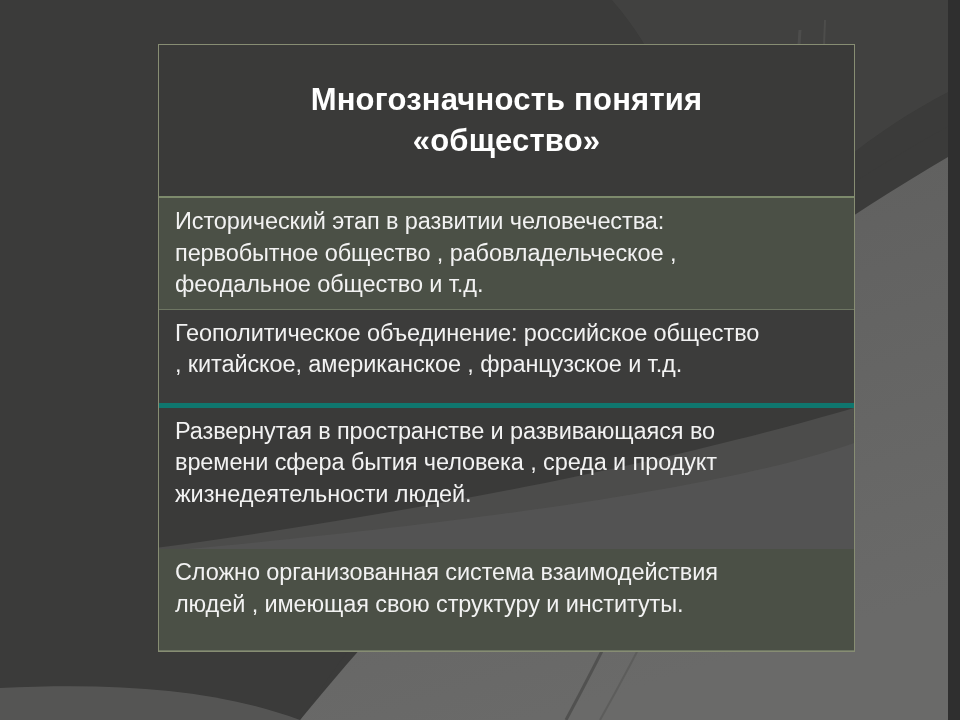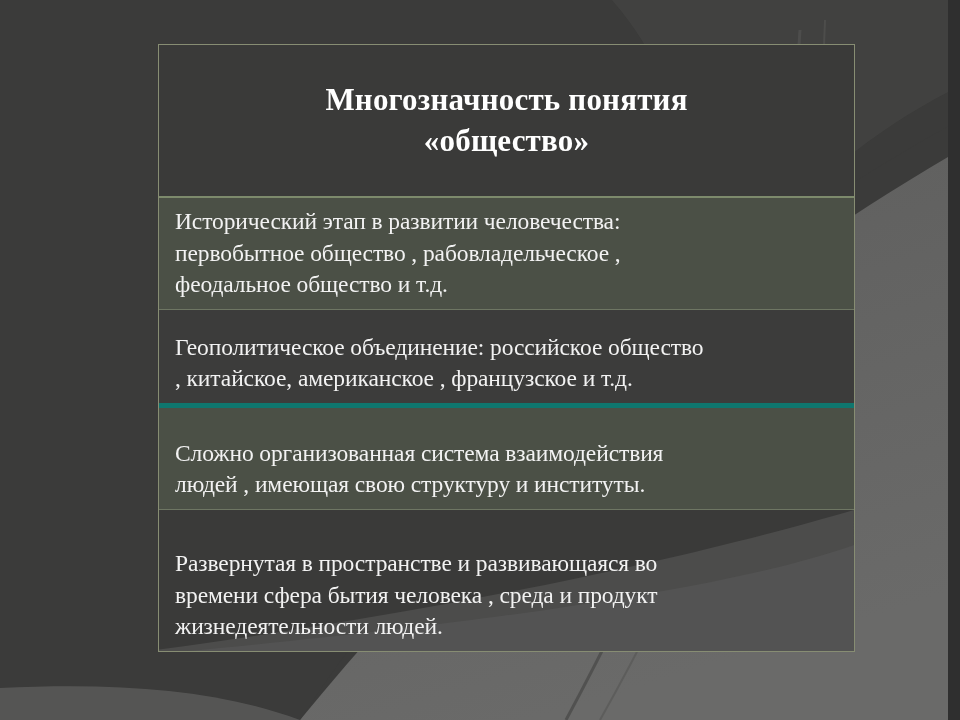--- a/index.html
+++ b/index.html
@@ -12,21 +12,20 @@
     font-family: "Liberation Sans", sans-serif;
   }
 
   
   .slide {
     position: relative;
     width: 948px;
     height: 720px;
     overflow: hidden;
     background: #3b3b3a;
-    font-family: Liberation Serif, serif;
   }
 
   
   .bg-layer {
     position: absolute;
     inset: 0;
     width: 960px;
     height: 720px;
     pointer-events: none;
   }
@@ -62,21 +61,21 @@
     text-align: center;
     letter-spacing: 0.2px;
     padding: 0 24px;
     white-space: pre-line;
   }
 
   .table-row {
     box-sizing: border-box;
     padding: 8px 14px 8px 16px;
     display: flex;
-    align-items: flex-end;
+    align-items: flex-start;
   }
   .row-text {
     color: #f2f2f2;
     font-size: 23.5px;
     line-height: 1.345;
     letter-spacing: -0.1px;
     white-space: pre-line;
   }
 
   .row-1 {
@@ -151,29 +150,29 @@
       <div class="row-text">Исторический этап в развитии человечества:
 первобытное общество , рабовладельческое ,
 феодальное общество и т.д.</div>
     </div>
 
     <div class="table-row row-2">
       <div class="row-text">Геополитическое объединение: российское общество
 , китайское, американское , французское и т.д.</div>
     </div>
 
-    <div class="table-row row-3">
-      <div class="row-text">Сложно организованная система взаимодействия
-людей , имеющая свою структуру и институты.</div>
-    </div>
-
     <div class="table-row row-4">
       <svg class="row-4-swirl" viewBox="0 0 697 145" preserveAspectRatio="none" aria-hidden="true">
         <path d="M 697 0 C 560 40 330 95 0 140 L 0 145 L 697 145 Z" fill="#4c4c4b"></path>
         <path d="M 697 35 C 600 70 380 110 0 144 L 0 145 L 697 145 Z" fill="#565655" opacity="0.75"></path>
       </svg>
       <div class="row-text">Развернутая в пространстве и развивающаяся во
 времени сфера бытия человека , среда и продукт
 жизнедеятельности людей.</div>
     </div>
 
+    <div class="table-row row-3">
+      <div class="row-text">Сложно организованная система взаимодействия
+людей , имеющая свою структуру и институты.</div>
+    </div>
+
   </div>
 </div>
 
 </body></html>

